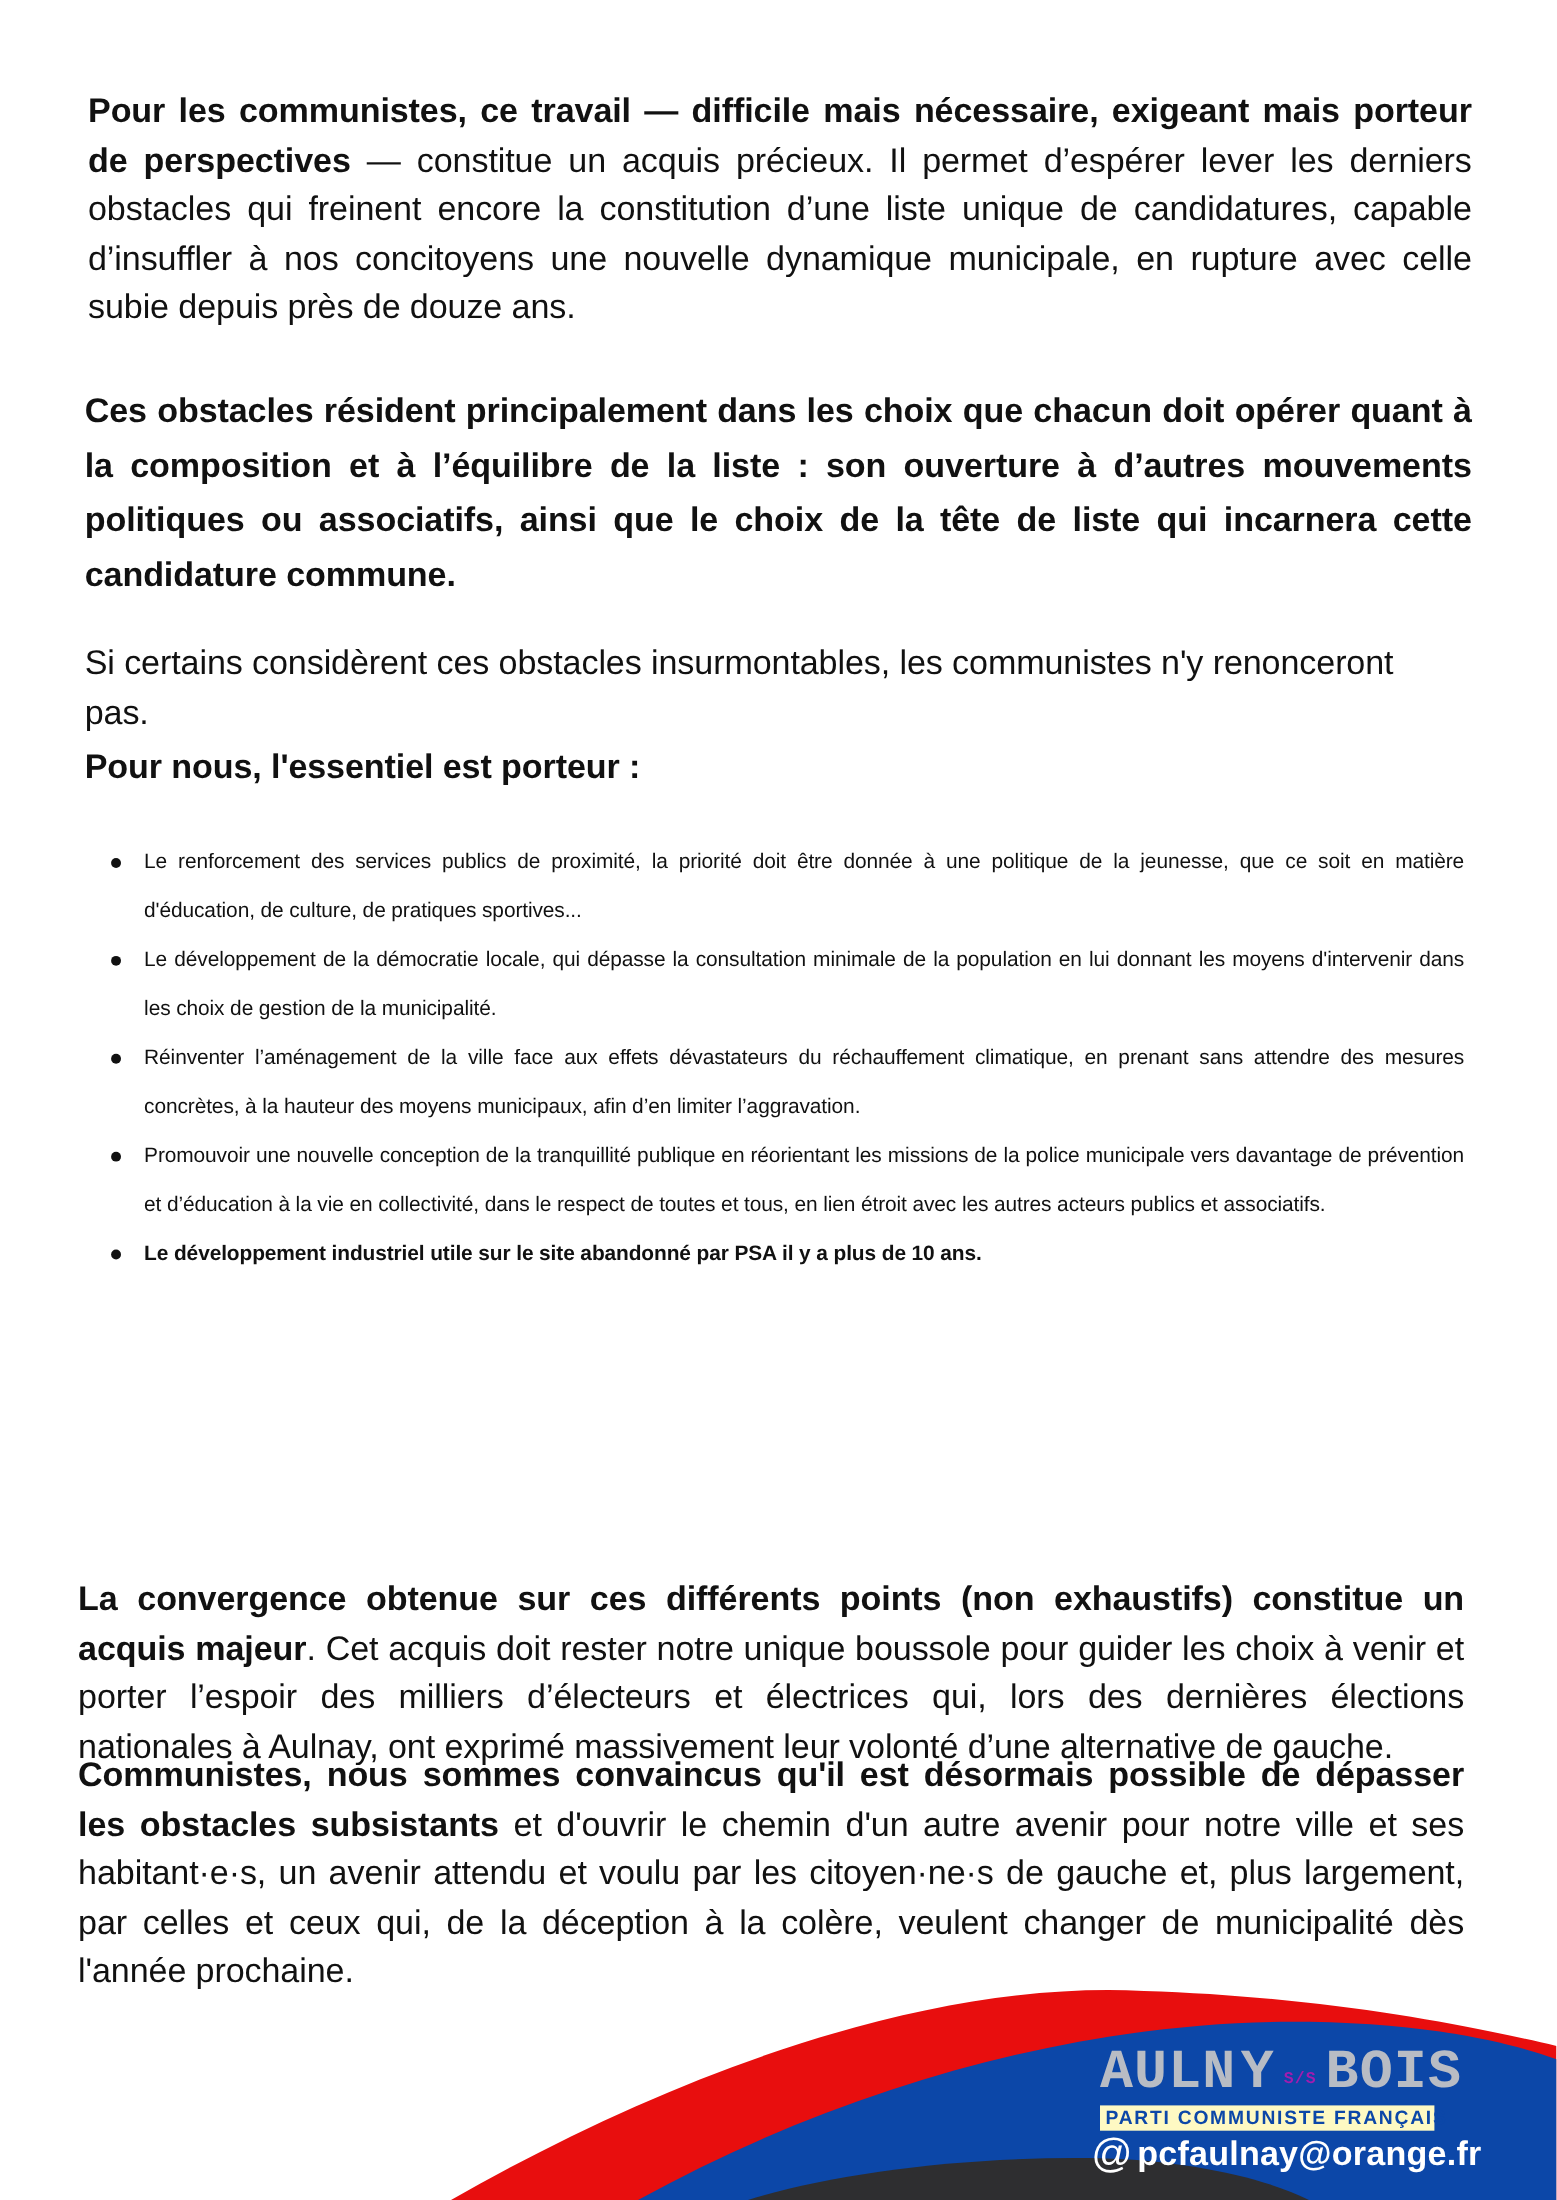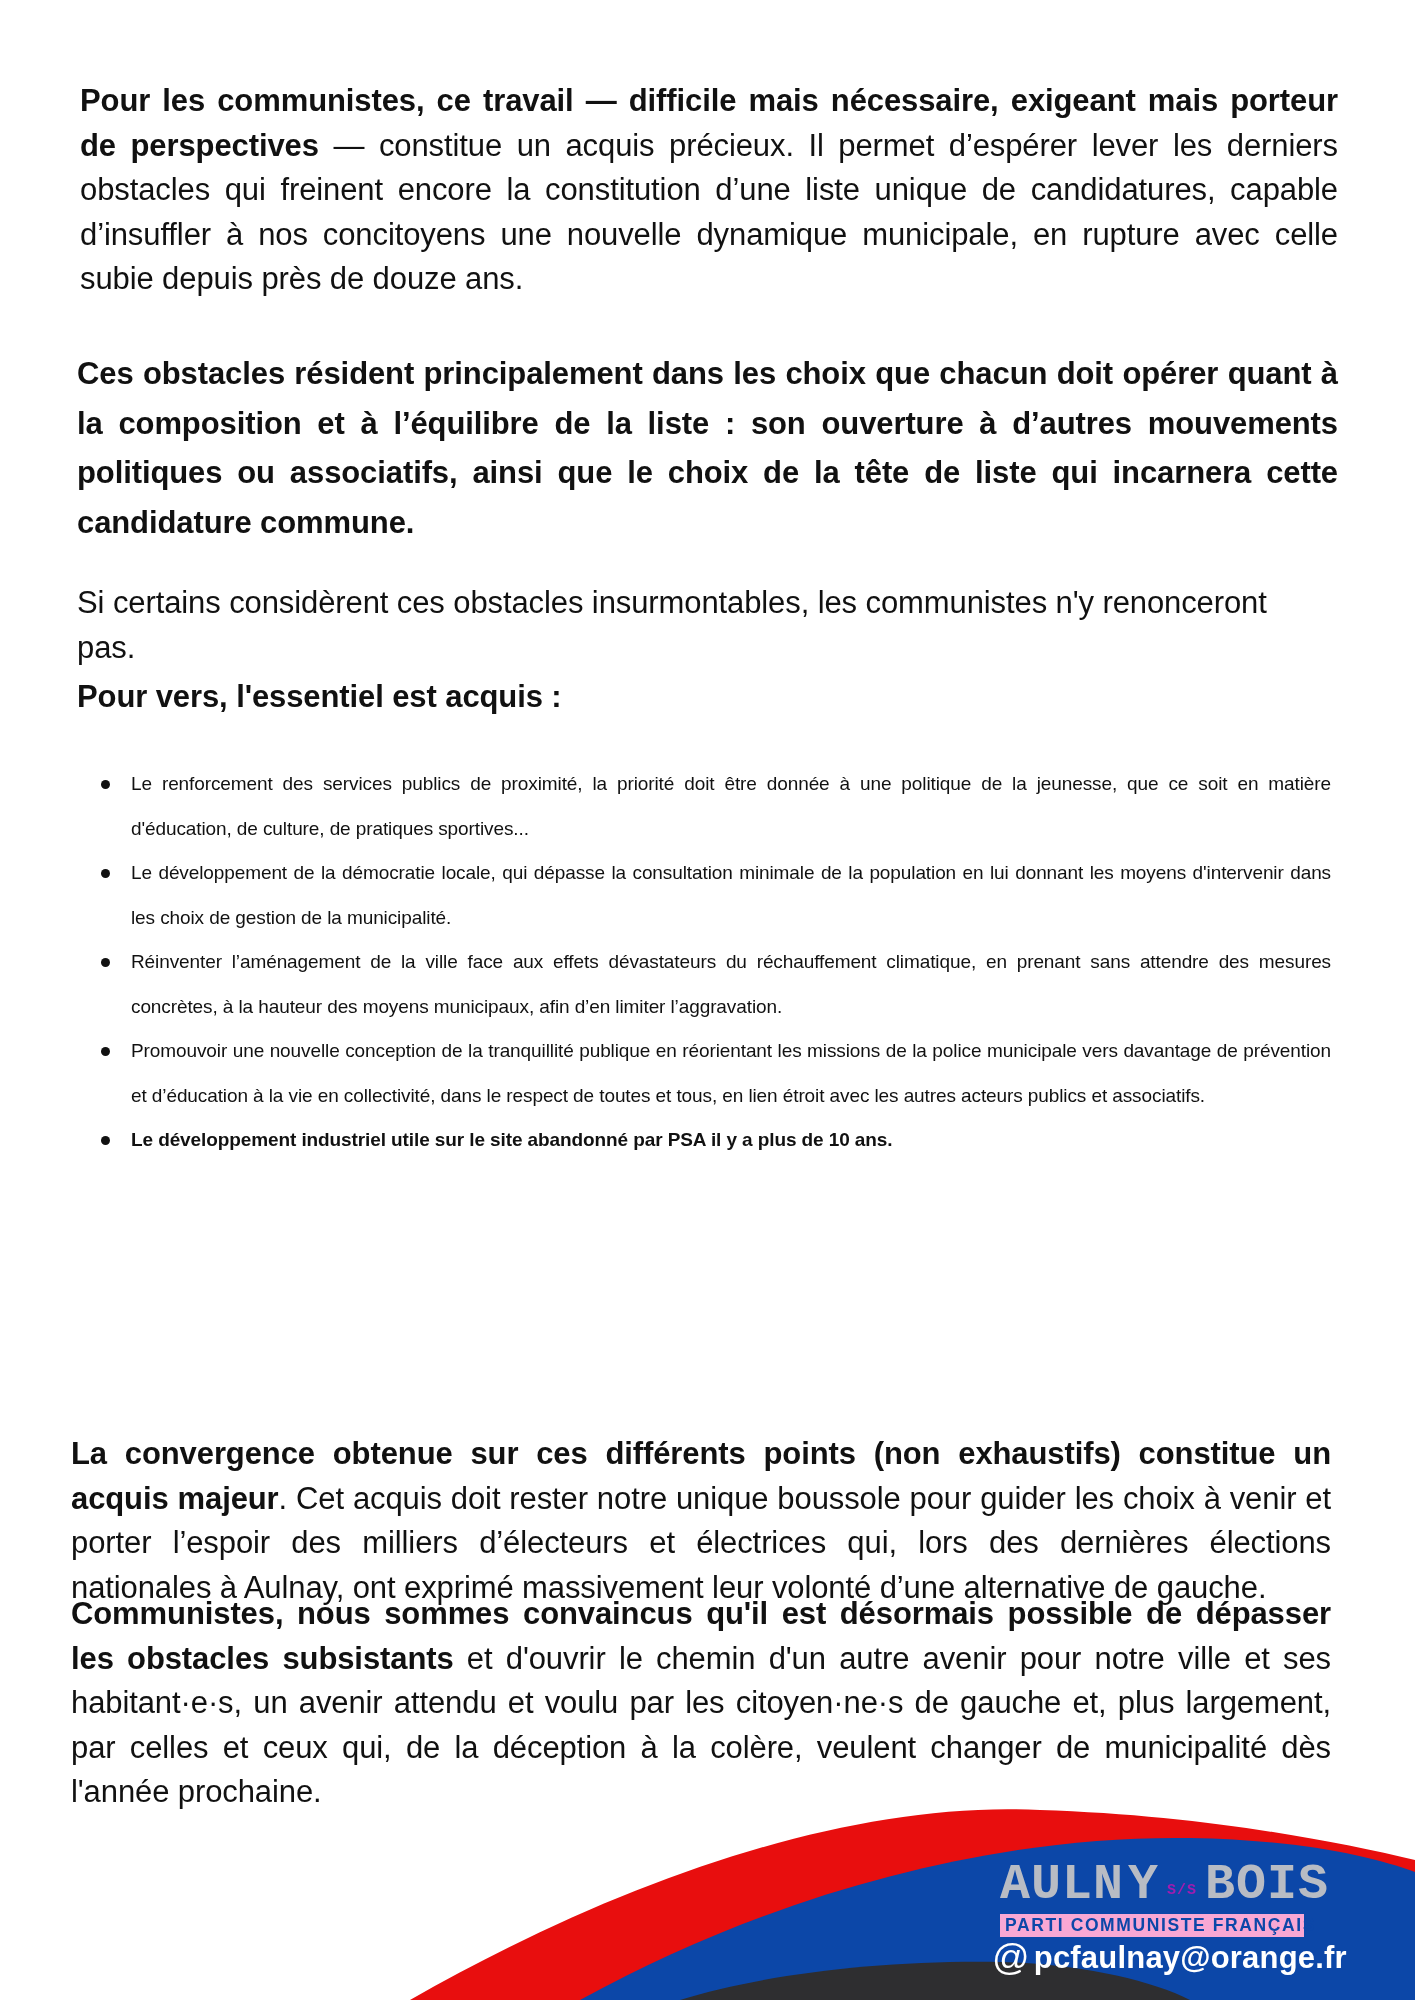--- a/index.html
+++ b/index.html
@@ -93,21 +93,21 @@
       margin: 0 2px 4px 2px;
     }
     .logo-ss {
       font-size: 15px;
       line-height: 15px;
       margin: 0 8px 14px 8px;
       color: #a21caf;
     }
     .logo-band {
       margin-top: 2px;
-      background: #f9a8d4;
+      background: #fef9c3;
       color: #0c47a8;
       font-weight: bold;
       font-size: 17.5px;
       line-height: 23px;
       letter-spacing: 1.6px;
       padding: 0 5px;
       width: 304px;
       white-space: nowrap;
       box-sizing: border-box;
     }
@@ -135,21 +135,21 @@
 <body>
 
 <div class="page">
 
   <p class="para p1"><b>Pour les communistes, ce travail — difficile mais nécessaire, exigeant mais porteur de perspectives</b><span> — constitue un acquis précieux. Il permet d’espérer lever les derniers obstacles qui freinent encore la constitution d’une liste unique de candidatures, capable d’insuffler à nos concitoyens une nouvelle dynamique municipale, en rupture avec celle subie depuis près de douze ans.</span></p>
 
   <p class="para p2">Ces obstacles résident principalement dans les choix que chacun doit opérer quant à la composition et à l’équilibre de la liste : son ouverture à d’autres mouvements politiques ou associatifs, ainsi que le choix de la tête de liste qui incarnera cette candidature commune.</p>
 
   <p class="para p3">Si certains considèrent ces obstacles insurmontables, les communistes n'y renonceront pas.</p>
 
-  <p class="para p4">Pour vers, l'essentiel est acquis :</p>
+  <p class="para p4">Pour nous, l'essentiel est porteur :</p>
 
   <ul class="list">
     <li><span class="bullet"></span><span>Le renforcement des services publics de proximité, la priorité doit être donnée à une politique de la jeunesse, que ce soit en matière d'éducation, de culture, de pratiques sportives...</span></li>
     <li><span class="bullet"></span><span>Le développement de la démocratie locale, qui dépasse la consultation minimale de la population en lui donnant les moyens d'intervenir dans les choix de gestion de la municipalité.</span></li>
     <li><span class="bullet"></span><span>Réinventer l’aménagement de la ville face aux effets dévastateurs du réchauffement climatique, en prenant sans attendre des mesures concrètes, à la hauteur des moyens municipaux, afin d’en limiter l’aggravation.</span></li>
     <li><span class="bullet"></span><span>Promouvoir une nouvelle conception de la tranquillité publique en réorientant les missions de la police municipale vers davantage de prévention et d’éducation à la vie en collectivité, dans le respect de toutes et tous, en lien étroit avec les autres acteurs publics et associatifs.</span></li>
     <li style="text-align:left;font-weight:bold;"><span class="bullet"></span><span>Le développement industriel utile sur le site abandonné par PSA il y a plus de 10 ans.</span></li>
   </ul>
 
   <p class="para p5"><b>La convergence obtenue sur ces différents points (non exhaustifs) constitue un acquis majeur</b><span>. Cet acquis doit rester notre unique boussole pour guider les choix à venir et porter l’espoir des milliers d’électeurs et électrices qui, lors des dernières élections nationales à Aulnay, ont exprimé massivement leur volonté d’une alternative de gauche.</span></p>

